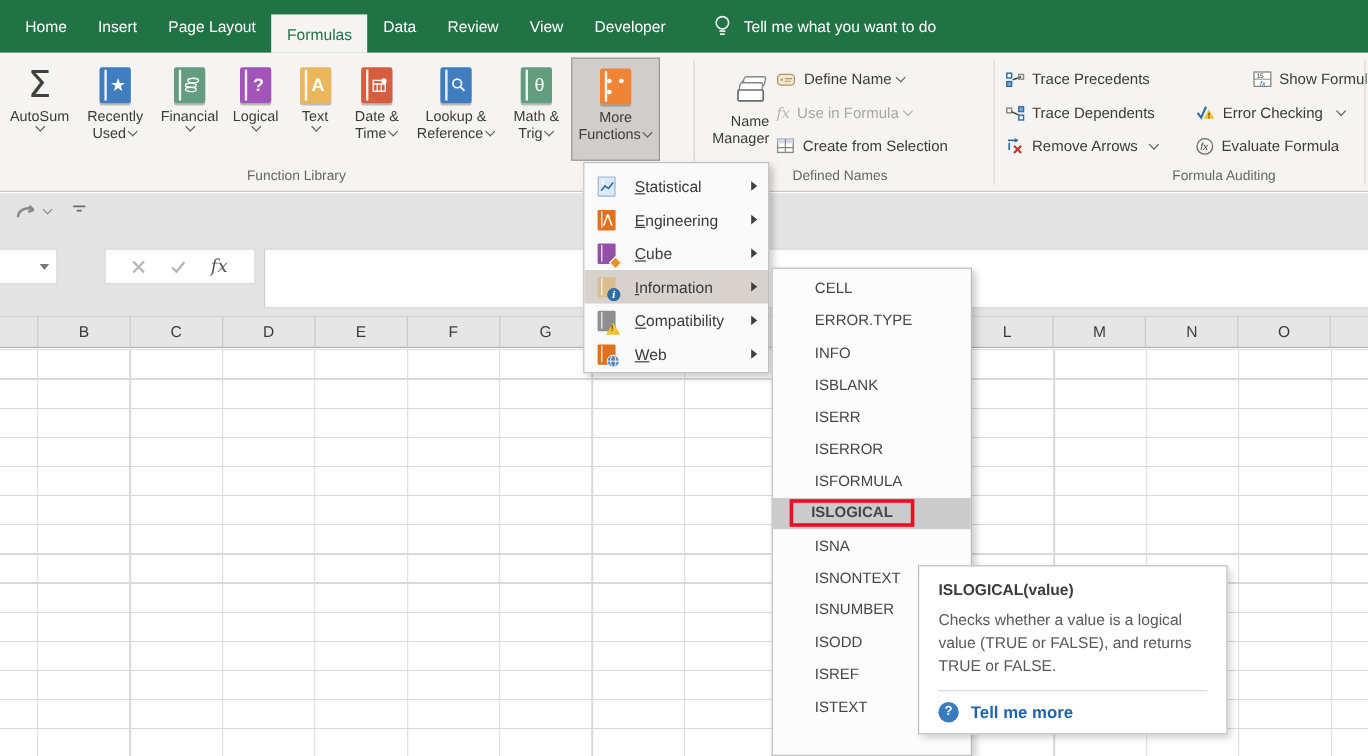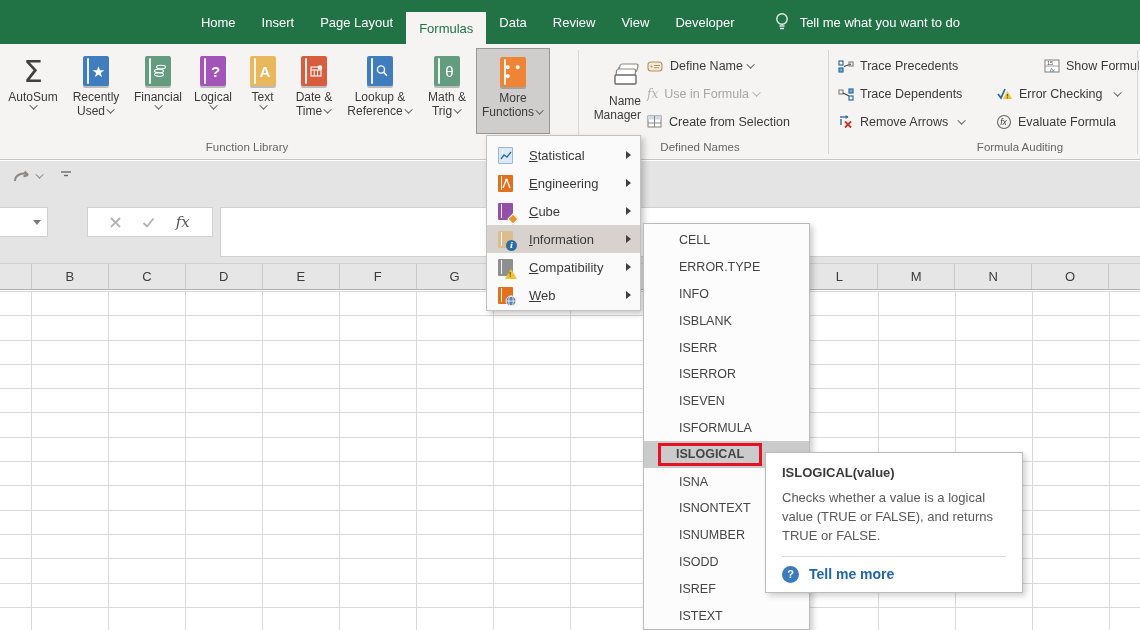--- a/index.html
+++ b/index.html
@@ -6,21 +6,21 @@
     --green:#217346; --ribbon-bg:#f5f4f2; --chrome:#e4e4e4;
     --red:#e81123; --link:#2065ab; --txt:#3b3b3b; --gline:#d9d9d9;
     --book-blue:#3f7dbf; --book-green:#639c7f; --book-purple:#a254b9;
     --book-amber:#e9b85c; --book-red:#d85c3e; --book-orange:#ee8434;
   }
   *{margin:0;padding:0;box-sizing:border-box;}
   body{font-family:"Liberation Sans","DejaVu Sans",sans-serif;}
   #app{position:relative;width:1140px;height:630px;overflow:hidden;background:#fff;color:var(--txt);font-size:12px;}
 
   
-  .tabbar{position:absolute;left:0;top:0;width:1140px;height:44px;background:var(--green);display:flex;align-items:stretch;padding-left:8px;justify-content:center;}
+  .tabbar{position:absolute;left:0;top:0;width:1140px;height:44px;background:var(--green);display:flex;align-items:stretch;padding-left:8px;}
   .tab{color:#fff;font-size:13px;padding:0 13px;display:flex;align-items:center;cursor:default;}
   .tab.active{background:var(--ribbon-bg);color:var(--green);margin-top:12px;height:32px;}
   .tellme{display:flex;align-items:center;margin-left:26px;color:#fff;font-size:13px;gap:10px;}
   .bulb{width:16px;height:20px;}
 
   
   .ribbon{position:absolute;left:0;top:44px;width:1140px;height:116px;background:var(--ribbon-bg);border-bottom:1px solid #c7c6c4;}
   .vsep{position:absolute;top:6px;width:1px;height:104px;background:#d8d7d5;}
   .grouplabel{position:absolute;top:97px;font-size:11.5px;color:#666;transform:translateX(-50%);white-space:nowrap;}
 
@@ -69,21 +69,21 @@
   .tri-badge{position:absolute;right:-4px;bottom:-3px;width:0;height:0;border-left:6px solid transparent;border-right:6px solid transparent;border-bottom:10px solid #f2c230;}
   .tri-badge span{position:absolute;left:-2px;top:2px;font-size:7px;font-weight:bold;color:#5a4a00;}
 
   
   .submenu{position:absolute;left:643px;top:223px;width:167px;height:407px;background:#fcfcfc;border:1px solid #bcbcbc;box-shadow:3px 3px 6px rgba(0,0,0,.2);padding-top:3px;z-index:55;}
   .sm-item{height:26.8px;display:flex;align-items:center;padding-left:35px;font-size:12.5px;color:#454545;}
   .sm-item.hl{background:#cbcbcb;padding-left:0;font-weight:bold;}
   .redbox{display:inline-flex;align-items:center;border:3px solid var(--red);margin-left:14px;height:23px;padding:0 15px 1px 15px;}
 
   
-  .tooltip{position:absolute;left:765px;top:452px;width:258px;height:141px;background:#fff;border:1px solid #bcbcbc;box-shadow:3px 3px 6px rgba(0,0,0,.18);padding:12px 16px 10px 16px;z-index:70;}
+  .tooltip{position:absolute;left:765px;top:471px;width:258px;height:141px;background:#fff;border:1px solid #bcbcbc;box-shadow:3px 3px 6px rgba(0,0,0,.18);padding:12px 16px 10px 16px;z-index:70;}
   .tt-title{font-weight:bold;font-size:13px;color:#3b3b3b;}
   .tt-body{margin-top:9px;font-size:13px;line-height:1.45;color:#595959;}
   .tt-div{border-top:1px solid #dcdcdc;margin:10px 0 9px 0;}
   .tt-link{display:flex;align-items:center;gap:10px;}
   .qcirc{width:17px;height:17px;border-radius:50%;background:#3a7abd;color:#fff;font-size:11px;font-weight:bold;display:flex;align-items:center;justify-content:center;flex:0 0 auto;}
   .tt-link-text{color:var(--link);font-weight:bold;font-size:14px;}
   svg{display:block;}
 </style>
 </head>
 <body>
@@ -453,23 +453,20 @@
     <div class="sm-item">
         <span>ISBLANK</span>
       </div>
     <div class="sm-item">
         <span>ISERR</span>
       </div>
     <div class="sm-item">
         <span>ISERROR</span>
       </div>
     <div class="sm-item">
-        <span>ISEVEN</span>
-      </div>
-    <div class="sm-item">
         <span>ISFORMULA</span>
       </div>
     <div class="sm-item hl">
       <span class="redbox">
           <span>ISLOGICAL</span>
         </span>
     </div>
     <div class="sm-item">
         <span>ISNA</span>
       </div>

